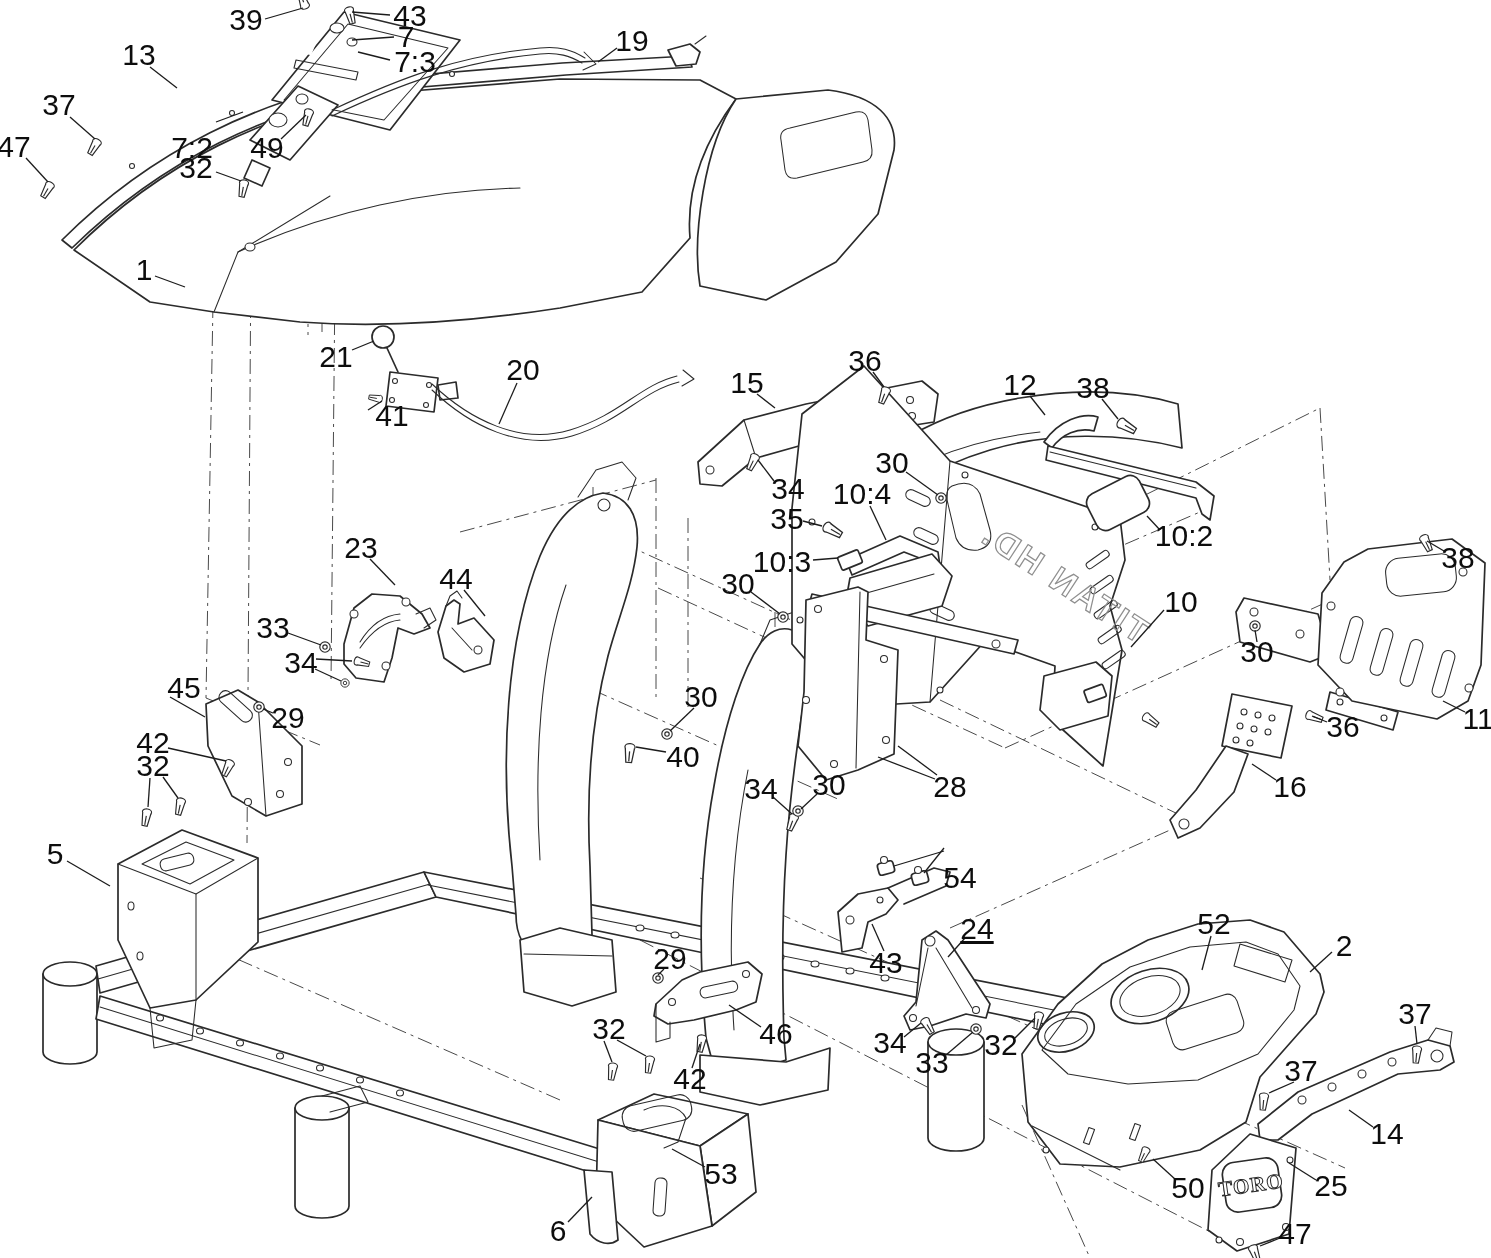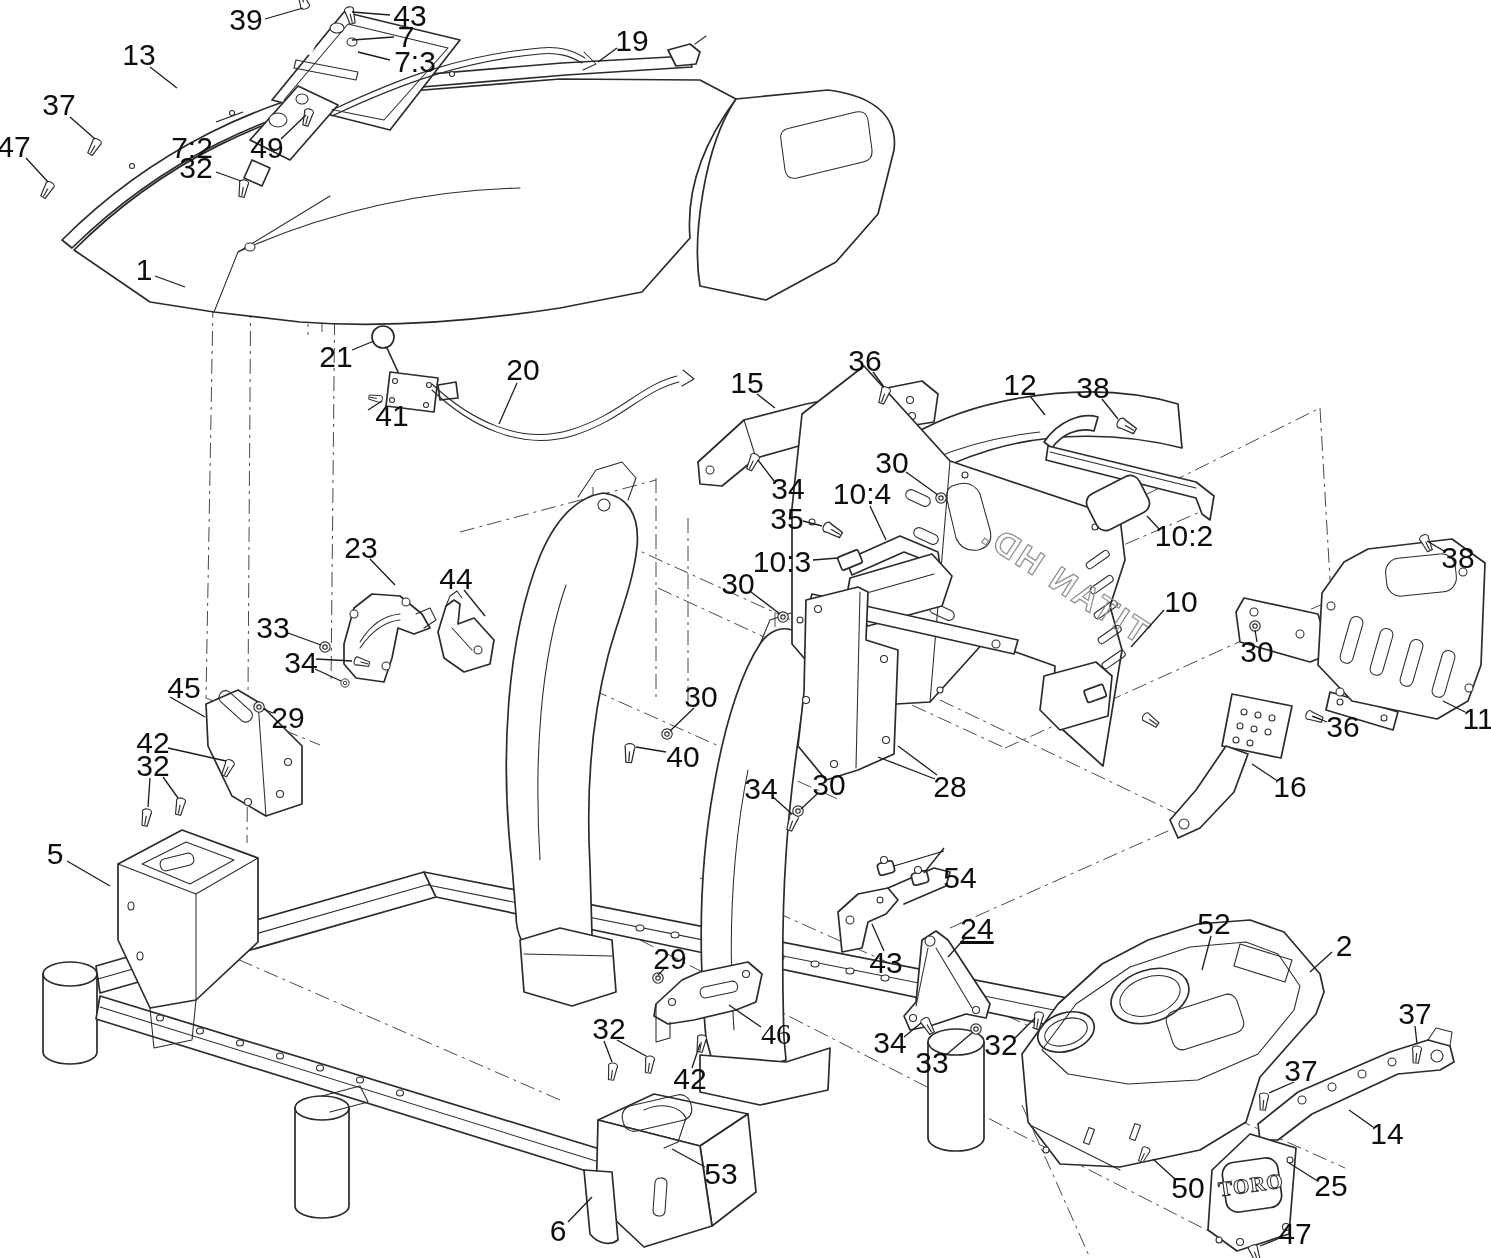--- a/index.html
+++ b/index.html
@@ -520,21 +520,21 @@
       <span class="callout" style="left: 761px; top: 789px;">34</span>
       <span class="callout" style="left: 829px; top: 785px;">30</span>
       <span class="callout" style="left: 950px; top: 787px;">28</span>
       <span class="callout" style="left: 960px; top: 846px; margin-top: 32px;">54</span>
       <span class="callout" style="left: 886px; top: 963px;">43</span>
       <span class="callout" style="left: 977px; top: 929px; text-decoration: underline;">24</span>
       <span class="callout" style="left: 890px; top: 1043px;">34</span>
       <span class="callout" style="left: 932px; top: 1063px;">33</span>
       <span class="callout" style="left: 1001px; top: 1045px;">32</span>
       <span class="callout" style="left: 670px; top: 959px;">29</span>
-      <span class="callout" style="left: 776px; top: 1034px; font-family: Liberation Serif, serif;">46</span>
+      <span class="callout" style="left: 776px; top: 1034px;">46</span>
       <span class="callout" style="left: 609px; top: 1029px;">32</span>
       <span class="callout" style="left: 690px; top: 1079px;">42</span>
       <span class="callout" style="left: 721px; top: 1174px;">53</span>
       <span class="callout" style="left: 558px; top: 1231px;">6</span>
       <span class="callout" style="left: 55px; top: 854px;">5</span>
       <span class="callout" style="left: 156px; top: 688px; margin-left: 28px;">45</span>
       <span class="callout" style="left: 288px; top: 718px;">29</span>
       <span class="callout" style="left: 153px; top: 743px;">42</span>
       <span class="callout" style="left: 153px; top: 766px;">32</span>
       <span class="callout" style="left: 361px; top: 548px;">23</span>

